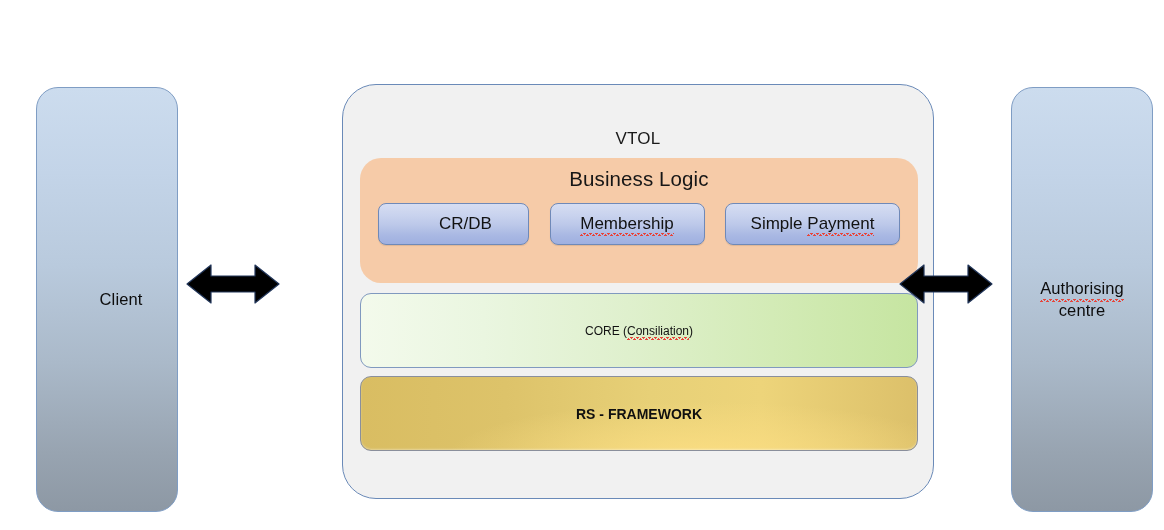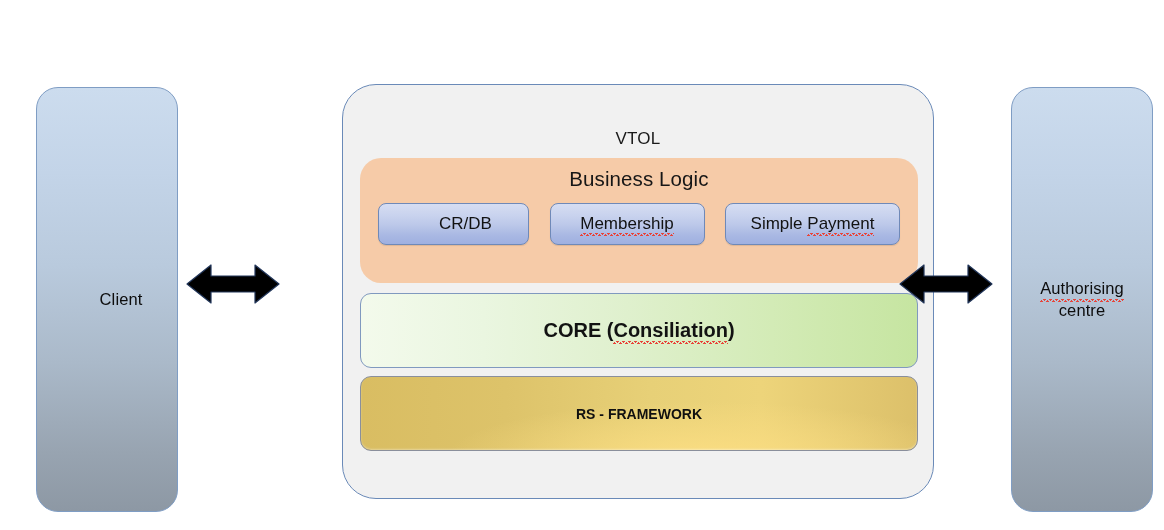--- a/index.html
+++ b/index.html
@@ -164,23 +164,22 @@
     background: linear-gradient(to right,
                 #f3faec 0%,
                 #eaf6e0 22%,
                 #dff0cd 48%,
                 #d3ebb6 74%,
                 #c6e5a1 100%);
     box-sizing: border-box;
     display: flex;
     align-items: center;
     justify-content: center;
-    font-size: 20px;
+    font-size: 12px;
     color: #121212;
-    font-weight: bold;
   }
 
   
   #framework-layer {
     position: absolute;
     left: 17px;
     top: 291px;
     width: 558px;
     height: 75px;
     border: 1.3px solid #8a8f9c;

